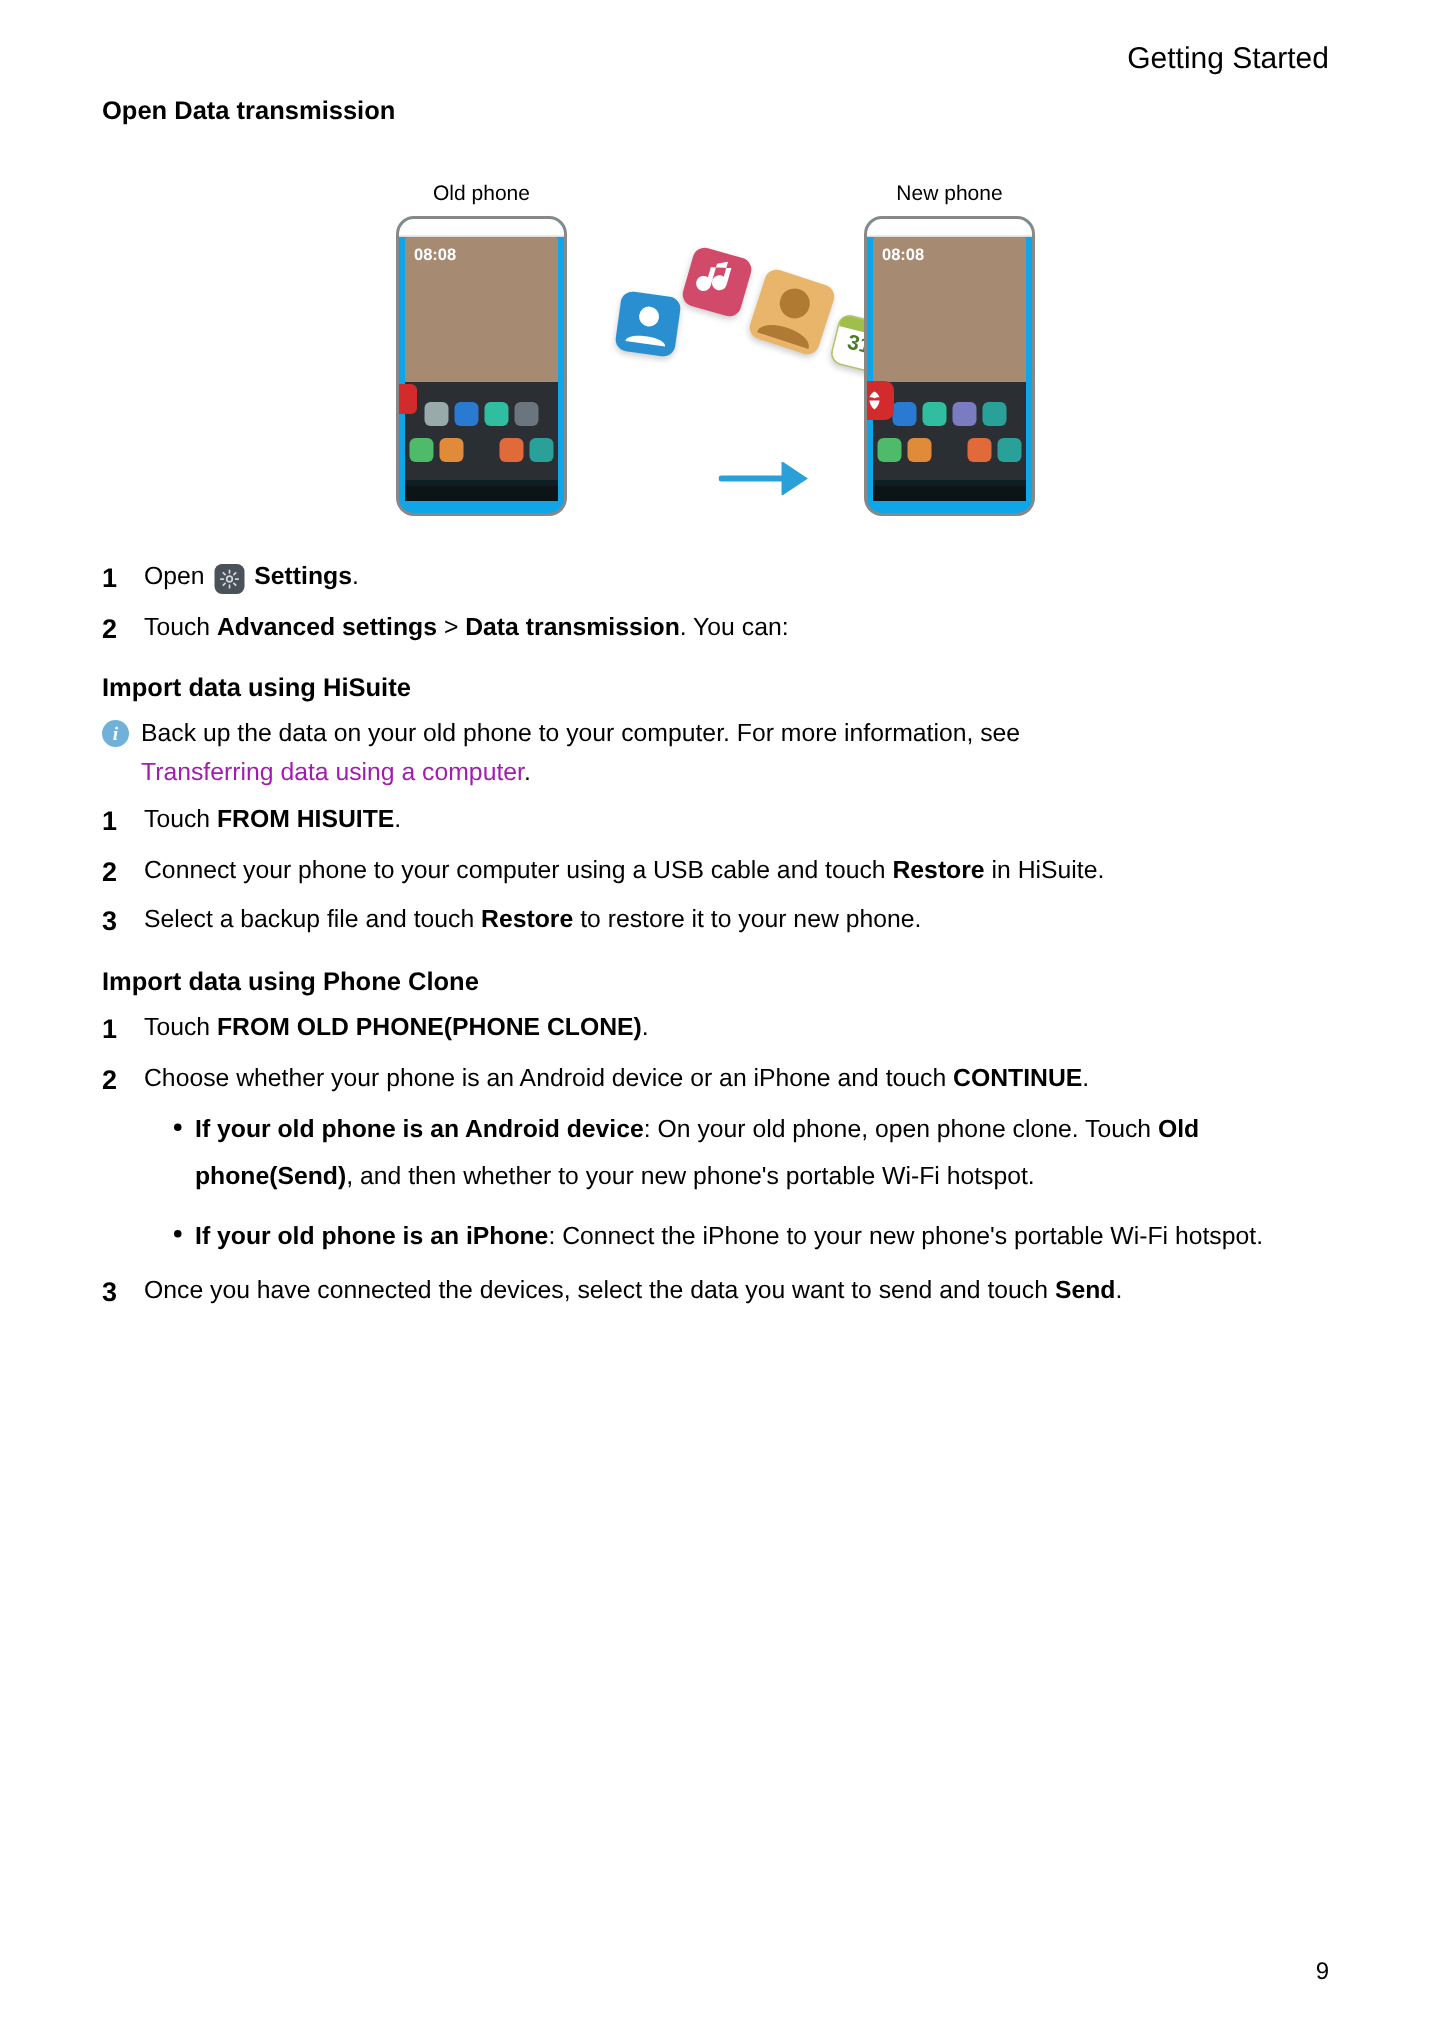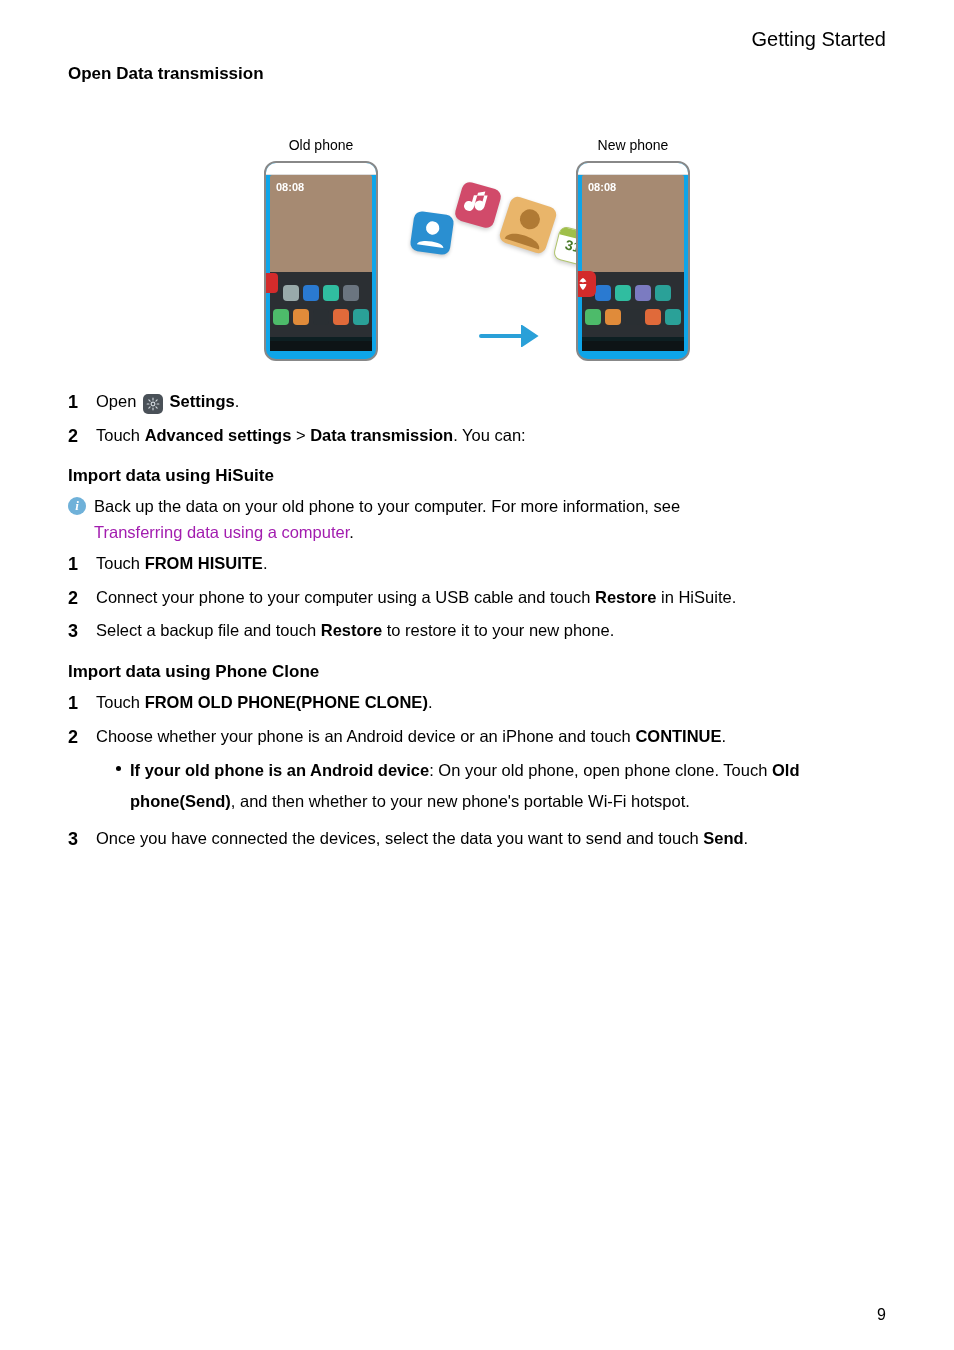--- a/index.html
+++ b/index.html
@@ -19,21 +19,21 @@
       right: 68px;
       font-size: 20px;
     }
     .section-title {
       font-weight: bold;
       font-size: 17px;
       margin-top: 36px;
       margin-bottom: 18px;
     }
     .illustration {
-      margin-top: 53px;
+      margin-top: 36px;
       margin-bottom: 28px;
       display: flex;
       justify-content: center;
     }
     .illus-inner {
       display: flex;
       align-items: flex-start;
       gap: 58px;
       position: relative;
     }
@@ -361,20 +361,23 @@
 <ol class="steps">
   <li>
     <span>Touch </span><b>FROM OLD PHONE(PHONE CLONE)</b><span>.</span>
   </li>
   <li>
     <span>Choose whether your phone is an Android device or an iPhone and touch </span><b>CONTINUE</b><span>.</span>
     <ul class="bullets">
       <li>
         <b>If your old phone is an Android device</b><span>: On your old phone, open phone clone. Touch </span><b>Old phone(Send)</b><span>, and then whether to your new phone's portable Wi-Fi hotspot.</span>
       </li>
+      <li>
+        <b>If your old phone is an iPhone</b><span>: Connect the iPhone to your new phone's portable Wi-Fi hotspot.</span>
+      </li>
     </ul>
   </li>
   <li>
     <span>Once you have connected the devices, select the data you want to send and touch </span><b>Send</b><span>.</span>
   </li>
 </ol>
 
 <div class="page-number">9</div>
 
 </body></html>

